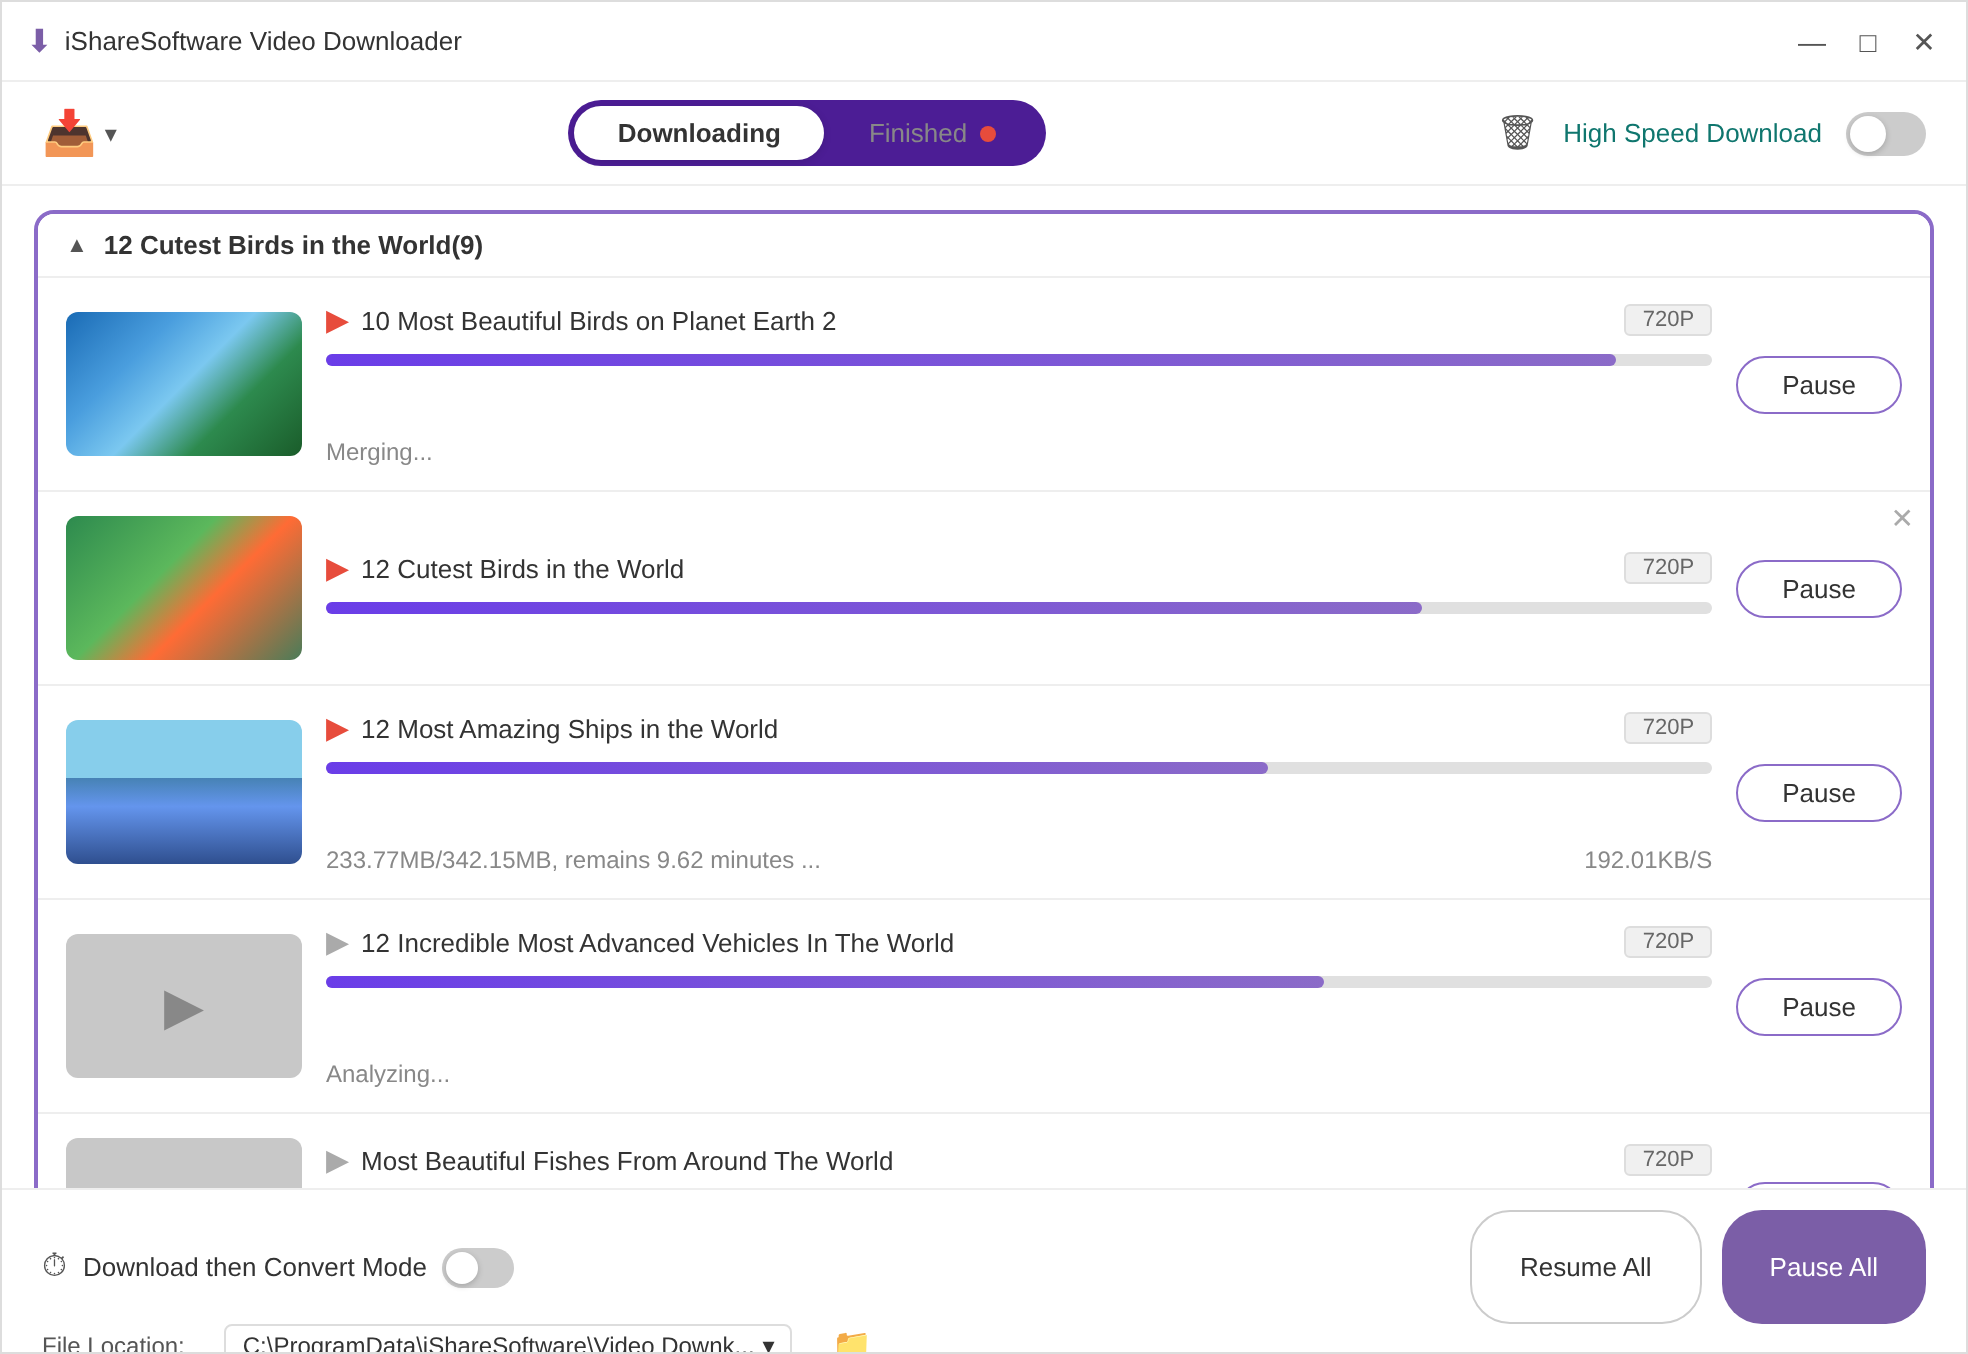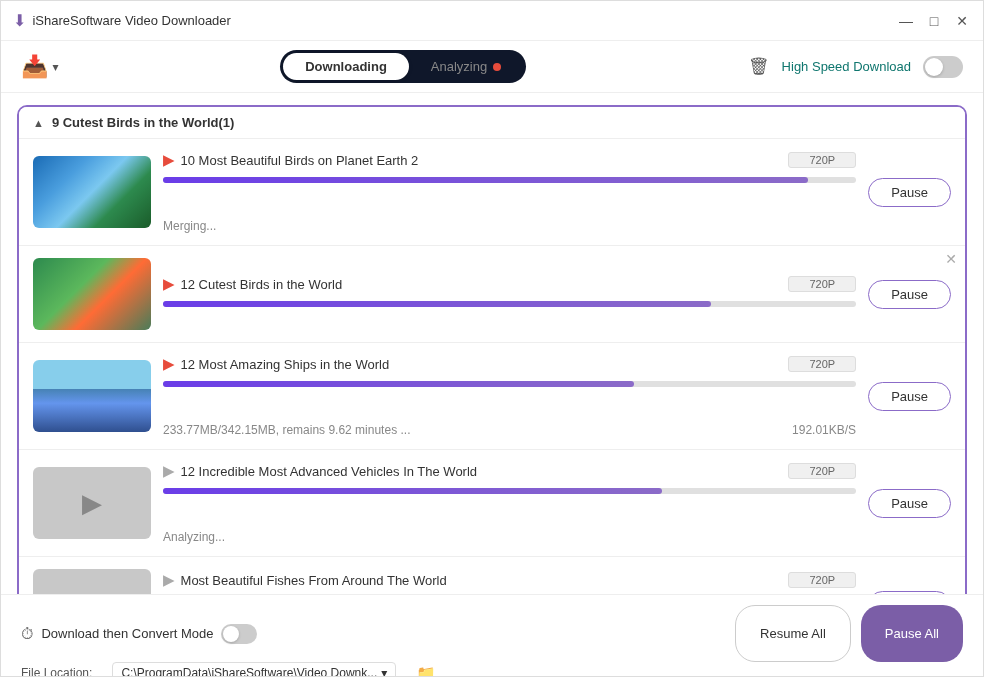--- a/index.html
+++ b/index.html
@@ -80,21 +80,21 @@
       color: #7b5ea7;
     }
     .toolbar-profile-btn .chevron {
       font-size: 12px;
       color: #555;
     }
 
     
     .tab-switcher {
       display: flex;
-      background: #0f172a;
+      background: #4c1d95;
       border-radius: 20px;
       padding: 3px;
       gap: 0;
     }
     .tab-btn {
       padding: 6px 22px;
       border-radius: 16px;
       border: none;
       background: transparent;
       cursor: pointer;
@@ -263,21 +263,21 @@
     .youtube-icon-gray {
       color: #aaa;
       font-size: 15px;
       flex-shrink: 0;
     }
     .quality-badge {
       font-size: 11px;
       color: #666;
       background: #f0f0f0;
       border-radius: 3px;
-      padding: 1px 20px;
+      padding: 1px 8px;
       border: 1px solid #ddd;
     }
 
     .progress-bar-container {
       width: 100%;
       height: 6px;
       background: #e0e0e0;
       border-radius: 3px;
       margin-bottom: 6px;
     }
@@ -454,41 +454,41 @@
       <span>📥</span>
       <span class="chevron">▾</span>
     </button>
   </div>
 
   <div class="tab-switcher">
     <button class="tab-btn active">
       <span>Downloading</span>
     </button>
     <button class="tab-btn">
-      <span>Analyzing</span>
+      <span>Finished</span>
       <span class="tab-badge"></span>
     </button>
   </div>
 
   <div class="toolbar-right">
     <button class="trash-btn">🗑</button>
     <span class="high-speed-label">High Speed Download</span>
     <div class="toggle-switch off">
       <div class="toggle-knob"></div>
     </div>
   </div>
 </div>
 
 <div class="main-content">
 
   <div class="group-container">
 
     <div class="group-header">
       <span class="group-toggle">▲</span>
-      <span>9 Cutest Birds in the World(1)</span>
+      <span>12 Cutest Birds in the World(9)</span>
     </div>
 
     <div class="download-item">
       <div class="item-thumbnail thumbnail-birds-1"></div>
       <div class="item-info">
         <div class="item-title-row">
           <div class="item-title">
             <span class="youtube-icon">▶</span>
             <span>10 Most Beautiful Birds on Planet Earth 2</span>
           </div>

